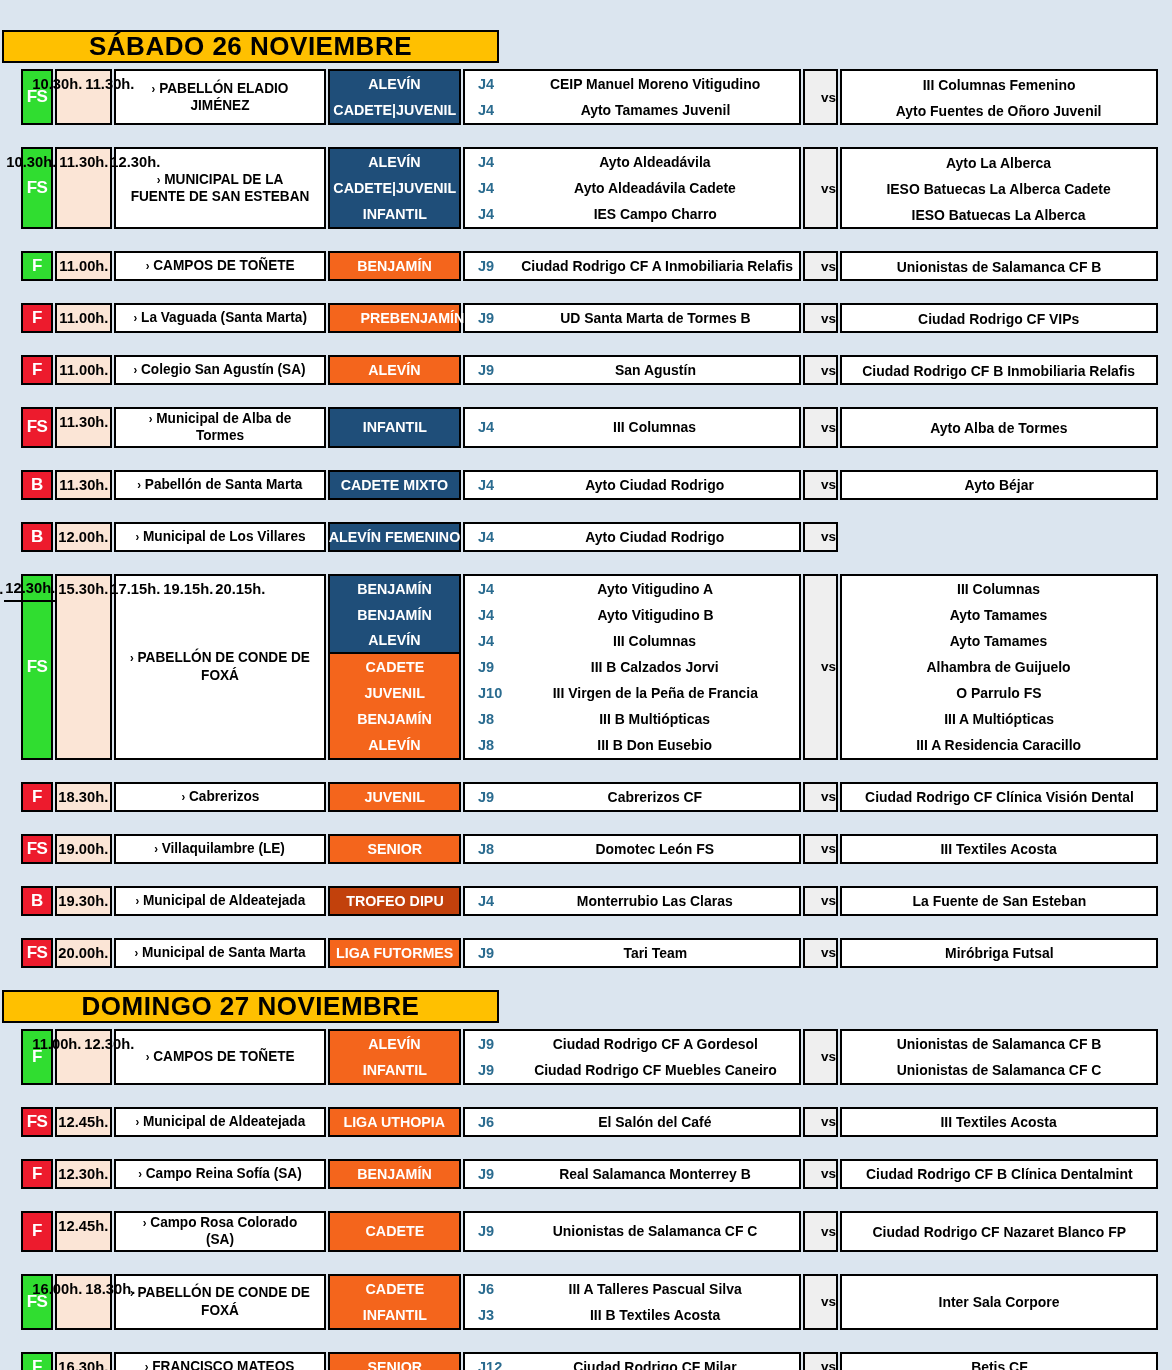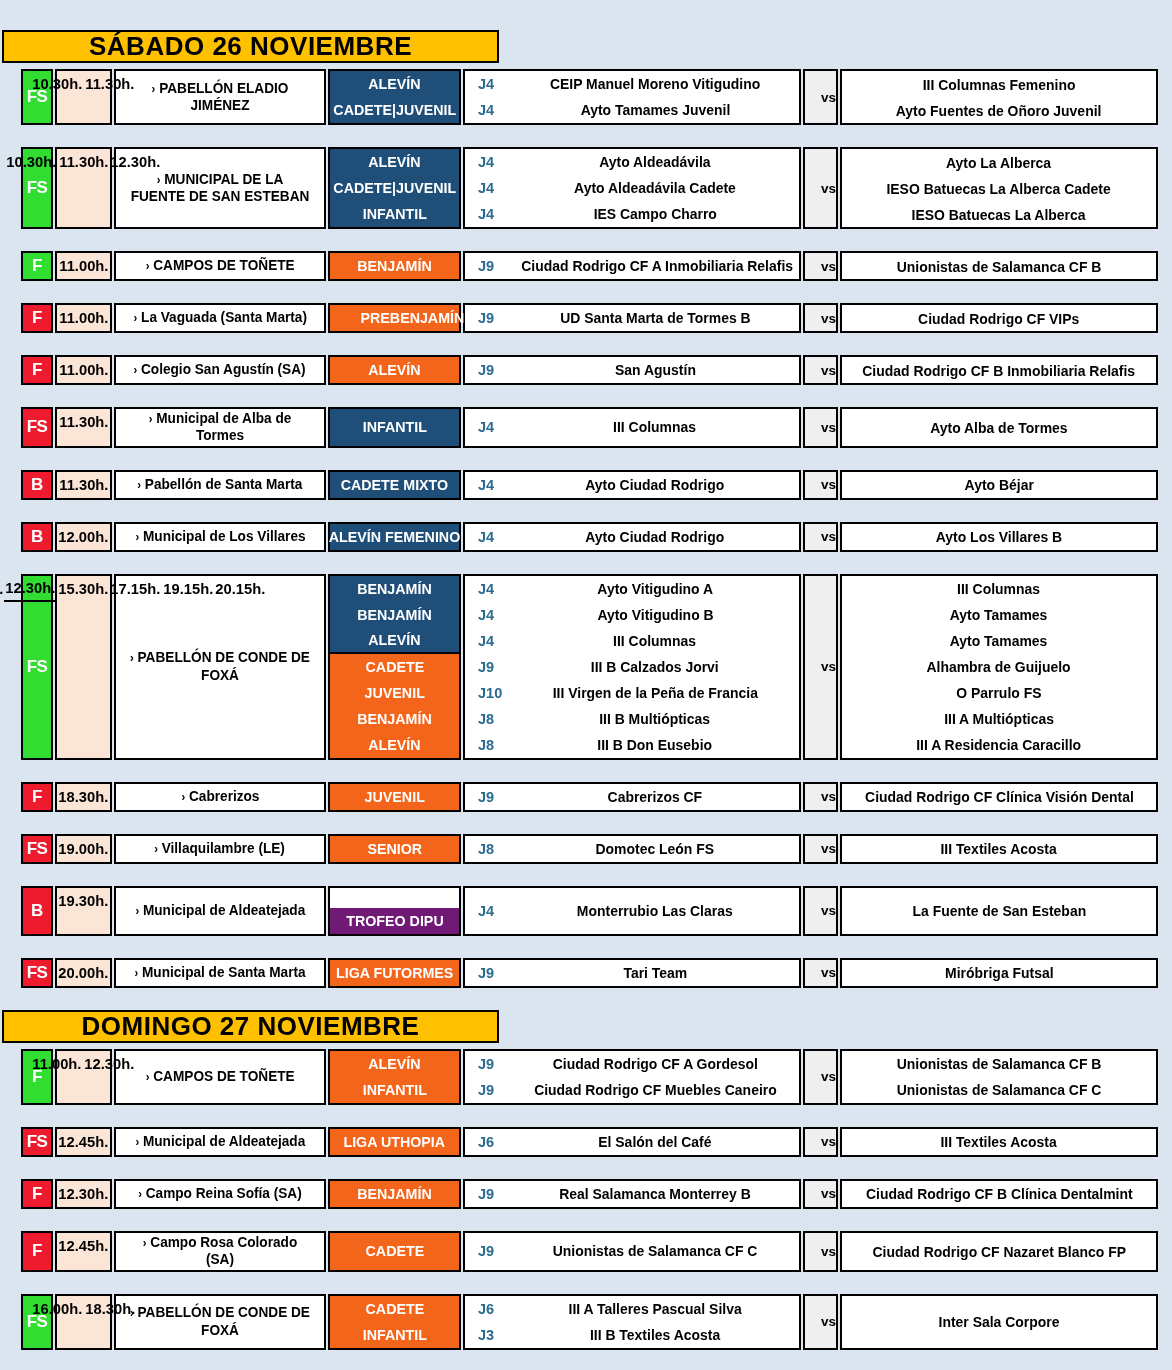--- a/index.html
+++ b/index.html
@@ -364,25 +364,20 @@
         </div>
         <div class="cell home">
           <div class="line">
             <span class="j">J4</span>
             <span class="team"><span class="tname">Ayto Ciudad Rodrigo</span></span>
           </div>
         </div>
         <div class="cell vs">
           <span class="vslabel">vs</span>
         </div>
-        <div class="cell away">
-          <div class="line">
-            <span class="tname">Ayto Los Villares B</span>
-          </div>
-        </div>
       </div>
       <div class="block">
         <div class="cell badge" style="background: rgb(48, 221, 48);">
           <span class="blabel">FS</span>
         </div>
         <div class="cell time">
           <div class="line">
             <span class="tlabel">10.30h.</span>
           </div>
           <div class="line">
@@ -557,21 +552,21 @@
         </div>
         <div class="cell time">
           <div class="line">
             <span class="tlabel">19.30h.</span>
           </div>
         </div>
         <div class="cell venue">
           <span class="vname"><span class="marker">›</span><span>Municipal de Aldeatejada</span></span>
         </div>
         <div class="cell cat">
-          <div class="line" style="background: #701a75; margin-top: 20px;">
+          <div class="line" style="background: #c2410c;">
             <span class="clabel">TROFEO DIPU</span>
           </div>
         </div>
         <div class="cell home">
           <div class="line">
             <span class="j">J4</span>
             <span class="team"><span class="tname">Monterrubio Las Claras</span></span>
           </div>
         </div>
         <div class="cell vs">

